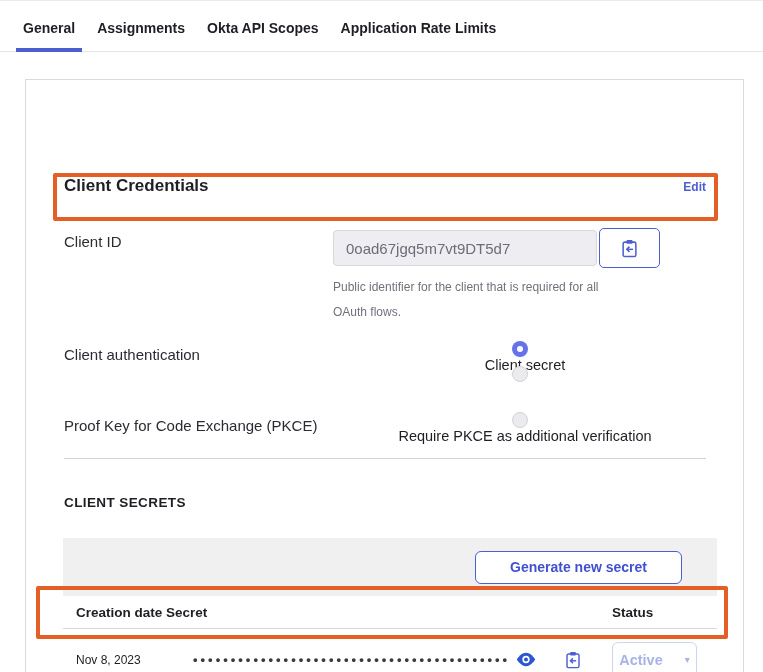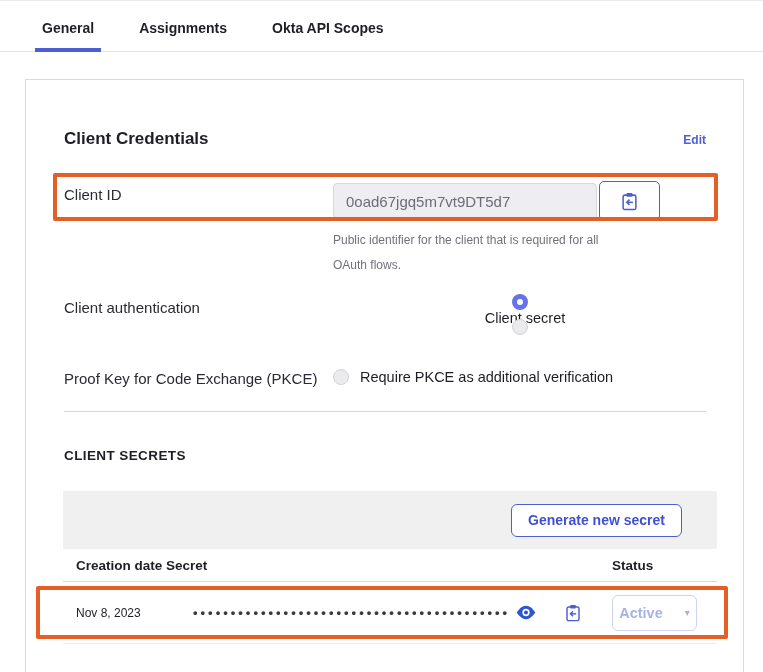--- a/index.html
+++ b/index.html
@@ -9,34 +9,34 @@
     --text-label:#2b2b33;
     --text-muted:#71717c;
     --border:#d7d7dc;
   }
   *{box-sizing:border-box;margin:0;padding:0;}
   html,body{width:763px;height:672px;overflow:hidden;background:#fff;
     font-family:"Liberation Sans","DejaVu Sans",sans-serif;color:var(--text-dark);}
   .page{width:763px;height:672px;border-top:1px solid #ebebee;position:relative;}
 
   
-  .tabbar{display:flex;align-items:flex-end;height:51px;padding-left:35px;
-    border-bottom:1px solid #e3e3e7;gap:31px;}
+  .tabbar{display:flex;align-items:flex-end;height:51px;padding-left:16px;
+    border-bottom:1px solid #e3e3e7;gap:8px;}
   .tab{padding:0 7px 15px;font-size:14px;font-weight:700;color:var(--text-dark);
     position:relative;cursor:pointer;white-space:nowrap;}
   .tab.active::after{content:"";position:absolute;left:0;right:0;bottom:-1px;
     height:4px;background:var(--accent);}
 
   
   .card{position:relative;margin:27px 0 0 25px;width:719px;height:600px;
     background:#fff;border:1px solid #d9d9de;border-bottom:none;}
   .card-inner{padding:47px 37px 0 38px;}
 
   .section-header{display:flex;justify-content:space-between;align-items:baseline;
-    margin-bottom:30px;}
+    margin-bottom:30px;margin-top:47px;}
   .section-title{font-size:17px;font-weight:700;color:var(--text-dark);line-height:24px;}
   .edit-link{font-size:12px;font-weight:700;color:var(--accent);text-decoration:none;
     cursor:pointer;}
 
   .field-row{display:flex;align-items:flex-start;}
   .field-label{width:269px;flex:0 0 269px;font-size:15px;color:var(--text-label);
     line-height:20px;padding-top:4px;}
   .field-control{flex:1;}
 
   .control-line{display:flex;align-items:center;}
@@ -54,31 +54,31 @@
   .radio-option{display:flex;align-items:center;height:24px;cursor:pointer;flex-direction:column;}
   .radio{width:16px;height:16px;border-radius:50%;flex:0 0 16px;position:relative;}
   .radio.selected{background:#6673e8;}
   .radio.selected::after{content:"";position:absolute;left:5px;top:5px;width:6px;height:6px;
     border-radius:50%;background:#fff;}
   .radio.unselected,.checkcircle{background:#ebebee;border:1px solid #d2d2d8;}
   .checkcircle{width:16px;height:16px;border-radius:50%;flex:0 0 16px;cursor:pointer;}
   .option-label{margin-left:11px;font-size:14.5px;color:var(--text-dark);}
 
   .row-pkce{margin-top:22px;}
-  .pkce-line{display:flex;align-items:center;height:24px;}
+  .pkce-line{display:flex;align-items:center;height:24px;flex-direction:column;}
 
   .divider{border:none;border-top:1px solid #d4d4d8;margin:22px 0 0;}
 
   .secrets-title{margin-top:34px;font-size:13.5px;font-weight:700;letter-spacing:.4px;
     color:var(--text-dark);line-height:20px;}
 
   .secrets-box{margin:25px -11px 0 -1px;}
   .secrets-toolbar{height:58px;background:#f0f0f1;display:flex;align-items:center;
     justify-content:flex-end;padding-right:35px;}
-  .generate-btn{height:33px;padding:0 16px;background:#fff;border:1px solid var(--accent);
+  .generate-btn{height:33px;padding:0 34px;background:#fff;border:1px solid var(--accent);
     border-radius:6px;color:#4050d0;font-size:14px;font-weight:700;cursor:pointer;
     font-family:"Liberation Sans","DejaVu Sans",sans-serif;}
 
   .table-header{display:flex;align-items:center;height:33px;padding-left:13px;
     border-bottom:1px solid #d9d9d9;background:#fff;}
   .th{font-size:13.5px;font-weight:700;color:var(--text-dark);}
   .col-date{width:90px;flex:0 0 90px;}
   .col-secret{flex:1;display:flex;align-items:center;}
   .col-status{width:109px;flex:0 0 109px;padding-left:4px;}
 
@@ -105,20 +105,21 @@
 </style>
 </head>
 <body>
 
 <div class="page">
 
   <nav class="tabbar">
     <div class="tab active">General</div>
     <div class="tab">Assignments</div>
     <div class="tab">Okta API Scopes</div>
+    <div class="tab">Application Rate Limits</div>
   </nav>
 
   <section class="card">
     <div class="highlight highlight-client-id"></div>
     <div class="highlight highlight-secret-row"></div>
 
     <div class="card-inner">
 
       <div class="section-header">
         <h2 class="section-title">Client Credentials</h2>

